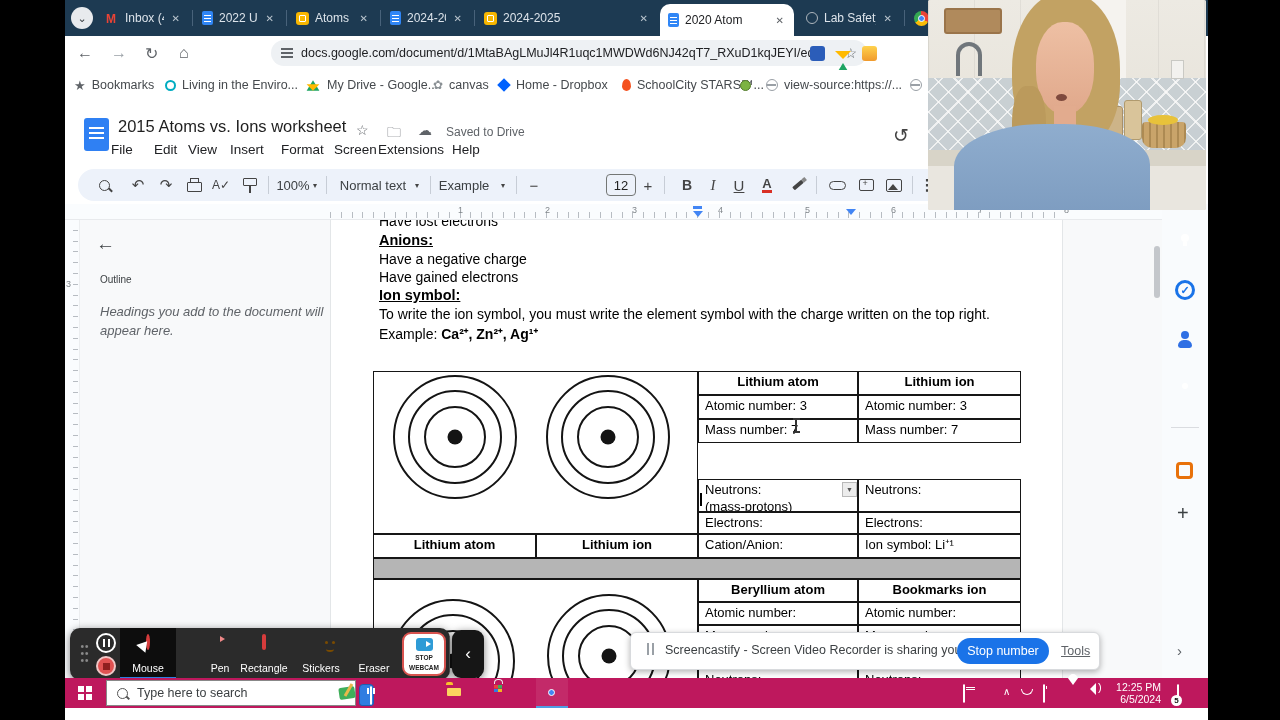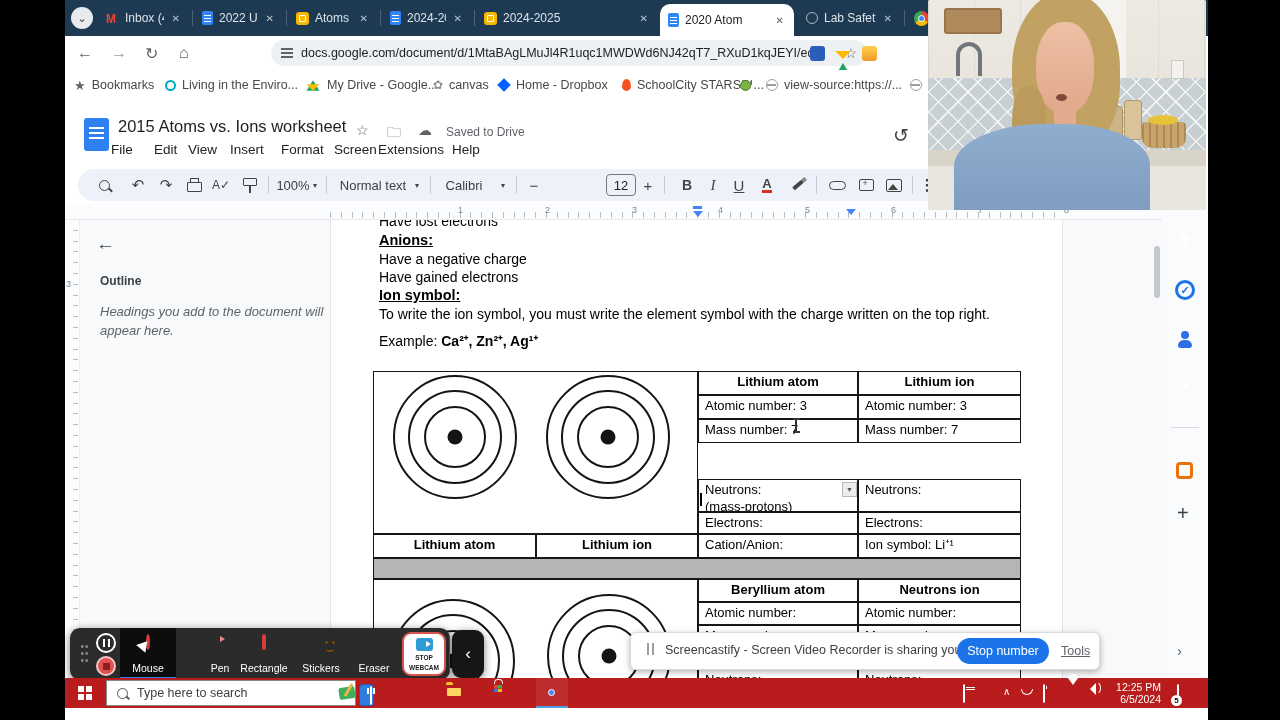--- a/index.html
+++ b/index.html
@@ -101,21 +101,21 @@
   .bluetri{position:absolute;width:0;height:0;border-left:5px solid transparent;border-right:5px solid transparent;border-top:6px solid #4285f4}
   .bluerect{position:absolute;width:9px;height:3px;background:#4285f4}
   .vruler{position:absolute;left:65px;top:219px;width:14px;height:471px;background:#fafcfe;z-index:2;
       border-right:1px solid #eceef0}
   .vticks{position:absolute;left:8px;top:0;width:5px;height:471px;
       background:repeating-linear-gradient(180deg,#b7bcc2 0 1px,transparent 1px 10.8px)}
 
   
   .canvas{position:absolute;left:65px;top:219px;width:1097px;height:471px;background:#f8f9fa;z-index:0}
   .outarrow{position:absolute;left:96px;top:233px;font-size:19px;color:#3c4043;z-index:1}
-  .outtitle{position:absolute;left:100px;top:274px;font-size:12px;font-weight:bold;color:#3c4043;z-index:1}
+  .outtitle{position:absolute;left:100px;top:274px;font-size:10px;font-weight:normal;color:#3c4043;z-index:1}
   .outhint{position:absolute;left:100px;top:303px;width:225px;font-size:13px;font-style:italic;color:#5f6368;z-index:1;line-height:1.45}
   .page{position:absolute;left:330px;top:204px;width:733px;height:486px;background:#fff;z-index:1;overflow:hidden;
         border:1px solid #e3e6e8;box-sizing:border-box}
   .dline{position:absolute;font-size:14px;color:#000;white-space:nowrap}
   .dhead{font-weight:bold;text-decoration:underline;font-size:14.5px}
   .cell{position:absolute;border:1px solid #161616;box-sizing:border-box;background:#fff;font-size:13px;color:#000;
         padding:2px 6px;white-space:pre-line;line-height:1.3;overflow:hidden}
   .cell.hd{font-weight:bold;text-align:center}
   .cell.ctr{text-align:center;font-weight:bold}
   .grayrow{position:absolute;background:#b5b5b5;border:1px solid #161616;box-sizing:border-box}
@@ -222,21 +222,21 @@
   .sharenotif{position:absolute;left:630px;top:632px;width:468px;height:36px;background:#fff;border:1px solid #d8dadd;
       border-radius:6px;z-index:35;box-shadow:0 2px 6px rgba(0,0,0,.3)}
   .np1,.np2{position:absolute;top:10px;width:2px;height:12px;background:#9aa0a6}
   .np1{left:16px}.np2{left:21px}
   .ntext{position:absolute;left:34px;top:10px;font-size:12.5px;color:#3c4043;white-space:nowrap}
   .stopshare{position:absolute;left:326px;top:5px;width:92px;height:26px;background:#1a73e8;border-radius:14px;
       color:#fff;font-size:12.5px;display:flex;align-items:center;justify-content:center}
   .hidelink{position:absolute;left:430px;top:11px;font-size:12.5px;color:#5f6368;text-decoration:underline}
 
   
-  .taskbar{position:absolute;left:65px;top:678px;width:1143px;height:30px;background:#b91c1c;z-index:50}
+  .taskbar{position:absolute;left:65px;top:678px;width:1143px;height:30px;background:#be185d;z-index:50}
   .wgrid{position:absolute;left:13px;top:8px;width:14px;height:14px;
       background:linear-gradient(#fff,#fff),linear-gradient(#fff,#fff),linear-gradient(#fff,#fff),linear-gradient(#fff,#fff);
       background-size:6px 6px;background-position:0 0,8px 0,0 8px,8px 8px;background-repeat:no-repeat}
   .tsearch{position:absolute;left:41px;top:2px;width:250px;height:26px;background:#fff;border:1px solid #888;
       box-sizing:border-box;display:flex;align-items:center}
   .tsearch .mag{width:9px;height:9px;border:1.6px solid #555;border-radius:50%;margin-left:10px;position:relative}
   .tsearch .mag::after{content:"";position:absolute;left:8px;top:8px;width:4px;height:1.6px;background:#555;transform:rotate(45deg)}
   .tsearch .ph{font-size:12.5px;color:#3c4043;margin-left:9px}
   .ill-book{position:absolute;left:232px;top:6px;width:16px;height:12px;background:#3fae5a;border-radius:2px;transform:rotate(-8deg)}
   .ill-pencil{position:absolute;left:240px;top:2px;width:3px;height:14px;background:#e8b84b;transform:rotate(30deg)}
@@ -410,21 +410,21 @@
     <span class="ti" style="left:162px;width:20px">
         <span class="i-paint"></span>
       </span>
     <span class="tsep" style="left:190px"></span>
     <span class="ti ddtext" style="left:198px;width:34px">100%</span>
     <span class="ti caret" style="left:232px;width:10px">▾</span>
     <span class="tsep" style="left:248px"></span>
     <span class="ti ddtext" style="left:258px;width:74px">Normal text</span>
     <span class="ti caret" style="left:334px;width:10px">▾</span>
     <span class="tsep" style="left:352px"></span>
-    <span class="ti ddtext" style="left:364px;width:44px">Calibri</span>
+    <span class="ti ddtext" style="left:364px;width:44px">Example</span>
     <span class="ti caret" style="left:420px;width:10px">▾</span>
     <span class="tsep" style="left:438px"></span>
     <span class="ti" style="left:448px;width:16px">−</span>
     <span class="sizebox">12</span>
     <span class="ti" style="left:562px;width:16px">+</span>
     <span class="tsep" style="left:586px"></span>
     <span class="ti boldA" style="left:600px;width:18px">B</span>
     <span class="ti" style="left:626px;width:18px;font-style:italic;font-family:'Liberation Serif',serif">I</span>
     <span class="ti" style="left:652px;width:18px;text-decoration:underline">U</span>
     <span class="ti" style="left:680px;width:18px">
@@ -473,21 +473,21 @@
 <div class="outhint">Headings you add to the document will appear here.</div>
 <div class="scrollthumb"></div>
 
 <div class="page">
   <div class="dline" style="left:48px;top:8px">Have lost electrons</div>
   <div class="dline dhead" style="left:48px;top:27px">Anions:</div>
   <div class="dline" style="left:48px;top:46px">Have a negative charge</div>
   <div class="dline" style="left:48px;top:64px">Have gained electrons</div>
   <div class="dline dhead" style="left:48px;top:82px">Ion symbol:</div>
   <div class="dline" style="left:48px;top:101px">To write the ion symbol, you must write the element symbol with the charge written on the top right.</div>
-  <div class="dline" style="left:48px;top:126px"><span>Example: </span><b>Ca²⁺, Zn²⁺, Ag¹⁺</b></div>
+  <div class="dline" style="left:48px;top:119px"><span>Example: </span><b>Ca²⁺, Zn²⁺, Ag¹⁺</b></div>
 
   <div class="cell" style="left:42px;top:166px;width:325px;height:163px"></div>
   <div class="bohr" style="left:62px;top:170px">
     <i class="r1"></i>
       <i class="r2"></i>
       <i class="r3"></i>
       <span class="dot"></span>
   </div>
   <div class="bohr" style="left:215px;top:170px">
     <i class="r1"></i>
@@ -524,21 +524,21 @@
       <i class="r3"></i>
       <span class="dot"></span>
   </div>
   <div class="bohr" style="left:216px;top:389px">
     <i class="r1"></i>
       <i class="r2"></i>
       <i class="r3"></i>
       <span class="dot"></span>
   </div>
   <div class="cell hd" style="left:367px;top:374px;width:160px;height:23px">Beryllium atom</div>
-  <div class="cell hd" style="left:527px;top:374px;width:163px;height:23px">Neutrons ion</div>
+  <div class="cell hd" style="left:527px;top:374px;width:163px;height:23px">Bookmarks ion</div>
   <div class="cell" style="left:367px;top:397px;width:160px;height:23px">Atomic number:</div>
   <div class="cell" style="left:527px;top:397px;width:163px;height:23px">Atomic number:</div>
   <div class="cell" style="left:367px;top:420px;width:160px;height:22px">Mass number:</div>
   <div class="cell" style="left:527px;top:420px;width:163px;height:22px">Mass number:</div>
   <div class="cell" style="left:367px;top:442px;width:160px;height:22px"></div>
   <div class="cell" style="left:527px;top:442px;width:163px;height:22px"></div>
   <div class="cell" style="left:367px;top:464px;width:160px;height:26px">Neutrons:</div>
   <div class="cell" style="left:527px;top:464px;width:163px;height:26px">Neutrons:</div>
 </div>
 

